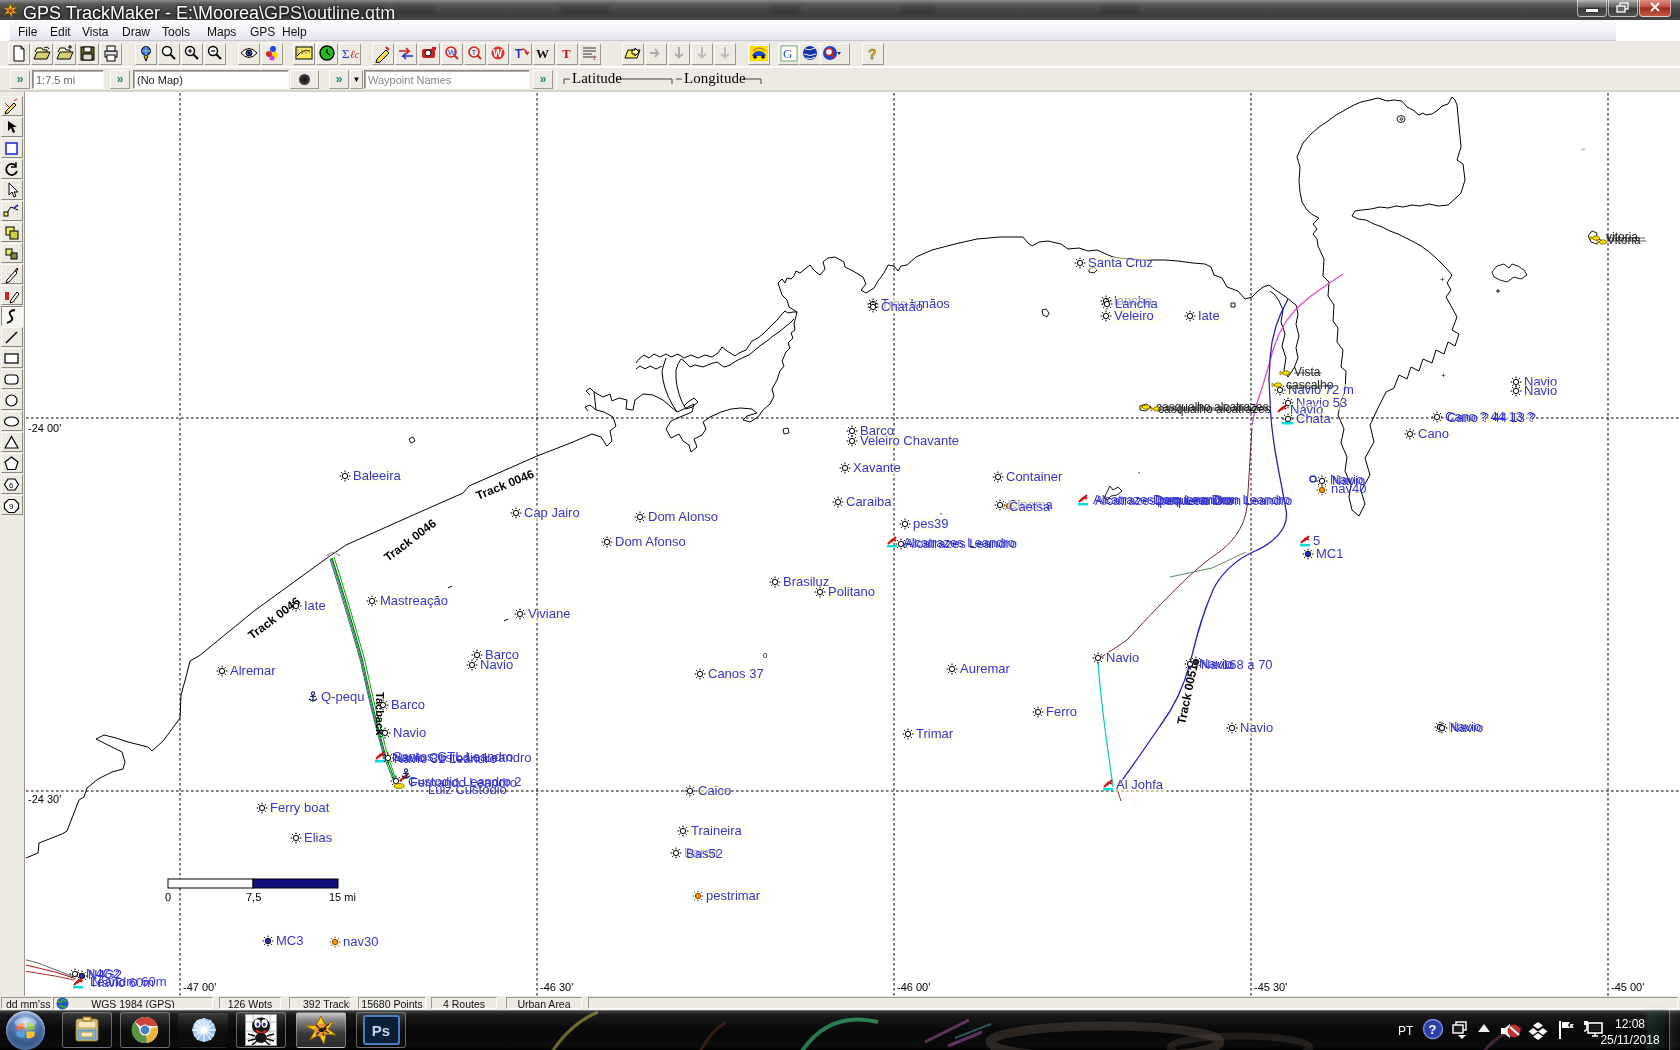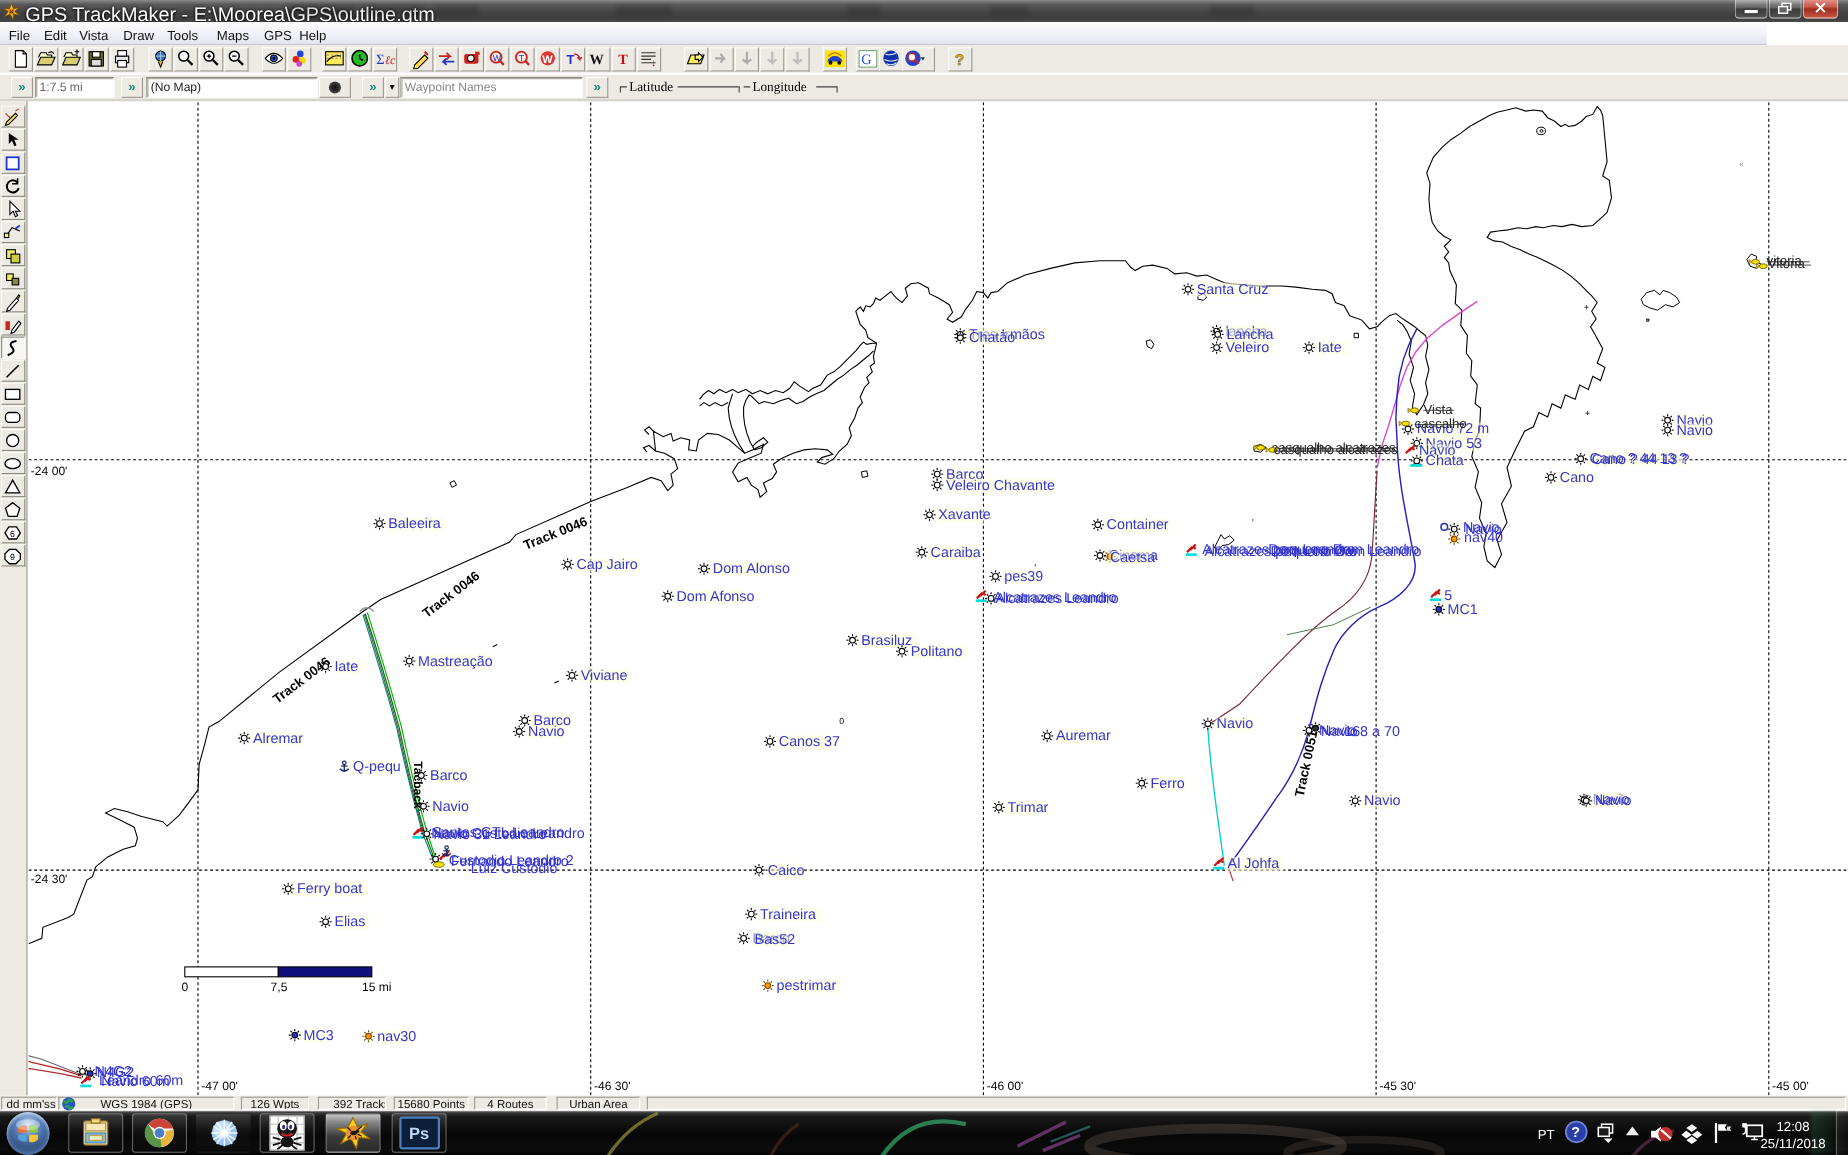--- a/index.html
+++ b/index.html
@@ -3,21 +3,21 @@
 * { margin:0; padding:0; box-sizing:border-box; }
 body { width:1680px; height:1050px; overflow:hidden; position:relative;
   font-family:"Liberation Sans", sans-serif; background:#fff; }
 #titlebar { position:absolute; left:0; top:0; width:1680px; height:20px;
   background:linear-gradient(#8a8a8a, #5a5a5a 20%, #454545 55%, #3e3e3e 80%, #484848); }
 #titlebar .t { position:absolute; left:23px; top:3px; font-size:18px; color:#fff;
   text-shadow:0 0 3px rgba(0,0,0,.9), 0 1px 2px rgba(0,0,0,.8); }
 .winbtn { position:absolute; top:0; height:17px; border:1px solid rgba(255,255,255,.55);
   border-top:none; border-radius:0 0 4px 4px;
   background:linear-gradient(rgba(255,255,255,.35),rgba(255,255,255,.1) 45%,rgba(0,0,0,.22) 50%,rgba(255,255,255,.1)); }
-#menubar { position:absolute; left:0; top:20px; width:1606px; height:21px;
+#menubar { position:absolute; left:10px; top:20px; width:1606px; height:21px;
   background:linear-gradient(#fdfdfe,#ededf6 70%,#e3e3ee); border-bottom:1px solid #c6c6d2;
   font-size:12px; color:#111; }
 #menubar span { position:absolute; top:5px; }
 #toolbar1 { position:absolute; left:0; top:41px; width:1680px; height:26px; background:#eceae3;
   border-bottom:1px solid #fff; }
 .tbtn { position:absolute; top:2px; width:22px; height:22px; background:#eceae3;
   border:1px solid; border-color:#fdfcfa #9a988f #9a988f #fdfcfa; }
 .tbtn svg { margin:0px 0px; }
 #toolbar2 { position:absolute; left:0; top:68px; width:1680px; height:24px; background:#eceae3;
   border-bottom:2px solid #d6d4cc; }
@@ -236,21 +236,21 @@
     <div class="chev" style="left:10px">»</div>
     <div class="tinput" style="left:32px;width:72px">1:7.5 mi</div>
     <div class="chev" style="left:110px">»</div>
     <div class="tinput" style="left:133px;width:156px;color:#222">(No Map)</div>
     <div class="chev" style="left:290px;width:29px;color:#000"><span style="display:inline-block;width:11px;height:11px;border-radius:50%;background:radial-gradient(#111,#555);margin-top:3px"></span></div>
     <div class="chev" style="left:329px">»</div>
     <div class="chev" style="left:350px;width:13px;color:#000;font-size:8px">▼</div>
     <div class="tinput" style="left:364px;width:166px;color:#888">Waypoint Names</div>
     <div class="chev" style="left:533px">»</div>
     <div style="position:absolute;left:556px;top:2px;width:1px;height:19px;background:#c9c7bf;border-right:1px solid #fff"></div>
-    <div style="position:absolute;left:560px;top:3px;width:210px;height:17px;font-family:'Liberation Serif';font-size:12px;color:#0369a1">
+    <div style="position:absolute;left:560px;top:3px;width:210px;height:17px;font-family:'Liberation Serif';font-size:15px;color:#0369a1">
       <svg width="210" height="17" viewBox="0 0 210 17">
       <path d="M4,13 V8 H10 M56,8 H112 V13 M116,8 H122" fill="none" stroke="#444"></path>
       <path d="M182,8 H201 V13" fill="none" stroke="#444"></path>
       <text x="12" y="12">Latitude</text>
         <text x="124" y="12">Longitude</text>
       </svg></div>
   </div>
 <div id="leftbar">
     <div class="lbtn" style="top:4px"><svg width="20" height="19" viewBox="0 0 20 19">
         <path d="M4,14 l8,-8 2,2 -8,8 -3,1 z" fill="#ffdd44" stroke="#000"></path>

